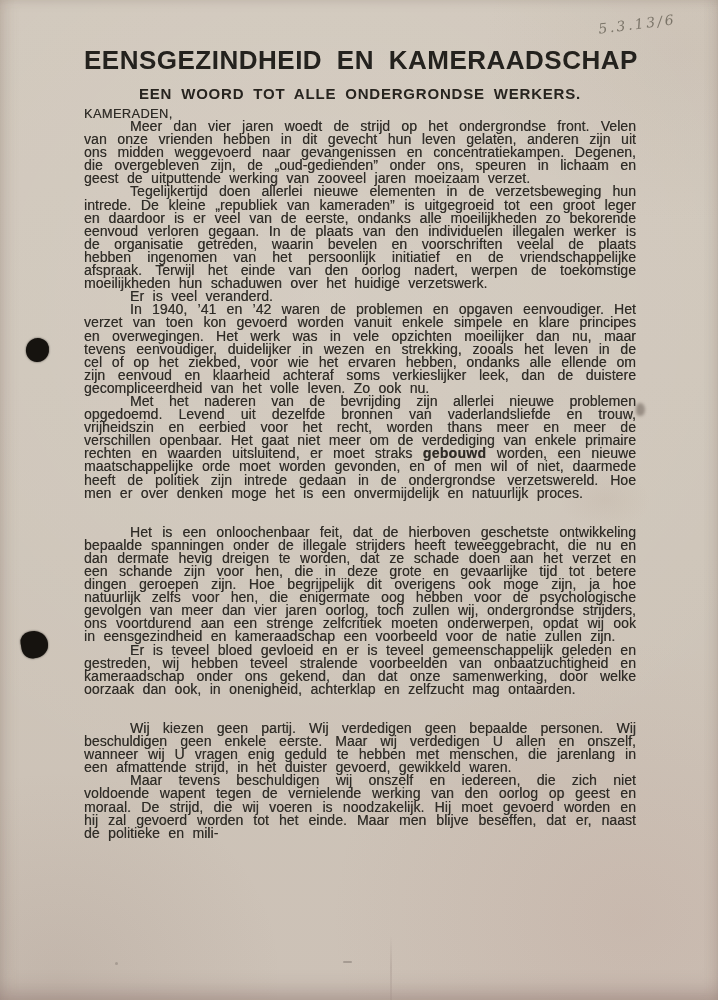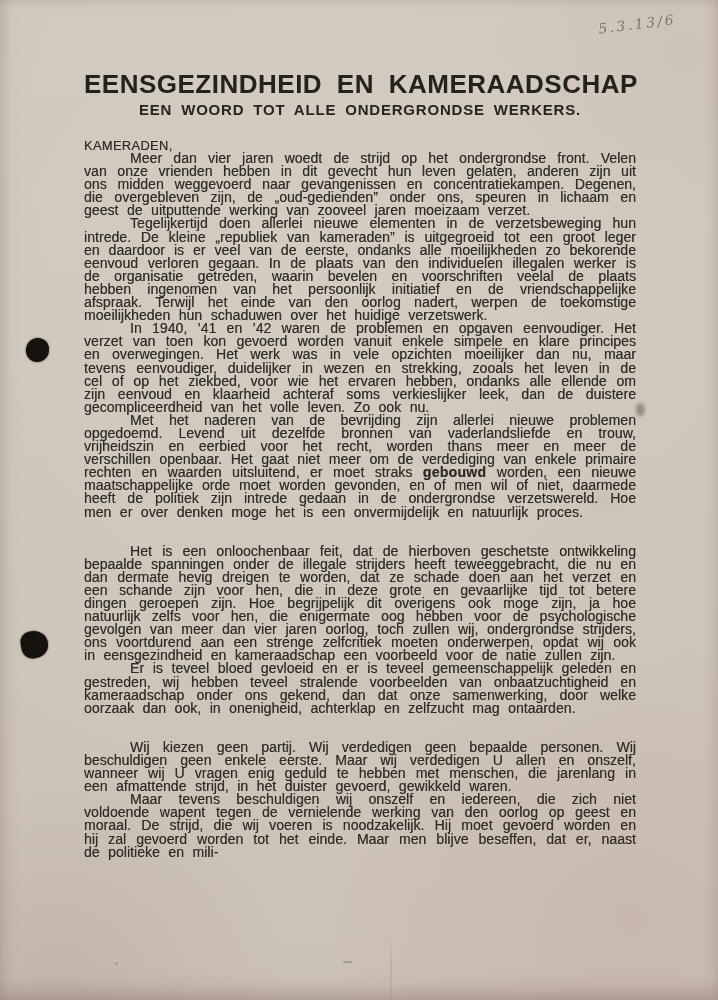--- a/index.html
+++ b/index.html
@@ -84,48 +84,48 @@
   }
   .stain-mid {
     position: absolute;
     left: 560px; top: 470px; width: 90px; height: 60px;
     background: radial-gradient(closest-side, rgba(160,135,115,0.10), transparent);
   }
 
   
   .content {
     position: absolute;
-    left: 84px; top: 68px;
+    left: 84px; top: 44px;
     width: 552px;
     color: #2e2b26;
   }
   .title {
     margin: 0;
     font-size: 26px;
     line-height: 32px;
     font-weight: 700;
     letter-spacing: 0.5px;
     word-spacing: 7px;
     text-align: center;
     white-space: nowrap;
     color: #24221e;
     transform-origin: center;
   }
   .subtitle {
-    margin: 0 0 0 0;
+    margin: 8px 0 0 0;
     font-size: 15px;
     line-height: 19px;
     font-weight: 700;
     letter-spacing: 0.8px;
     word-spacing: 4px;
     text-align: center;
     color: #27241f;
   }
   .salutation {
-    margin-top: 20px;
+    margin-top: 4px;
     font-size: 12.8px;
     line-height: 13px;
     letter-spacing: 0.4px;
     text-shadow: 0.3px 0.2px 0 rgba(46,43,38,0.55);
   }
   .body-text p {
     margin: 0;
     text-indent: 46px;
     font-size: 14px;
     line-height: 13.1px;
@@ -160,20 +160,21 @@
   <div class="fold-line"></div>
 
   <div class="content">
     <h1 class="title">EENSGEZINDHEID EN KAMERAADSCHAP</h1>
     <h2 class="subtitle">EEN WOORD TOT ALLE ONDERGRONDSE WERKERS.</h2>
     <div class="salutation">KAMERADEN,</div>
 
     <div class="body-text">
       <p>Meer dan vier jaren woedt de strijd op het ondergrondse front. Velen van onze vrienden hebben in dit gevecht hun leven gelaten, anderen zijn uit ons midden weggevoerd naar gevangenissen en concentratiekampen. Degenen, die overgebleven zijn, de „oud-gedienden” onder ons, speuren in lichaam en geest de uitputtende werking van zooveel jaren moeizaam verzet.</p>
       <p>Tegelijkertijd doen allerlei nieuwe elementen in de verzetsbeweging hun intrede. De kleine „republiek van kameraden” is uitgegroeid tot een groot leger en daardoor is er veel van de eerste, ondanks alle moeilijkheden zo bekorende eenvoud verloren gegaan. In de plaats van den individuelen illegalen werker is de organisatie getreden, waarin bevelen en voorschriften veelal de plaats hebben ingenomen van het persoonlijk initiatief en de vriendschappelijke afspraak. Terwijl het einde van den oorlog nadert, werpen de toekomstige moeilijkheden hun schaduwen over het huidige verzetswerk.</p>
+      <p>Er is veel veranderd.</p>
       <p>In 1940, ’41 en ’42 waren de problemen en opgaven eenvoudiger. Het verzet van toen kon gevoerd worden vanuit enkele simpele en klare principes en overwegingen. Het werk was in vele opzichten moeilijker dan nu, maar tevens eenvoudiger, duidelijker in wezen en strekking, zooals het leven in de cel of op het ziekbed, voor wie het ervaren hebben, ondanks alle ellende om zijn eenvoud en klaarheid achteraf soms verkieslijker leek, dan de duistere gecompliceerdheid van het volle leven. Zo ook nu.</p>
       <p><span>Met het naderen van de bevrijding zijn allerlei nieuwe problemen opgedoemd. Levend uit dezelfde bronnen van vaderlandsliefde en trouw, vrijheidszin en eerbied voor het recht, worden thans meer en meer de verschillen openbaar. Het gaat niet meer om de verdediging van enkele primaire rechten en waarden uitsluitend, er moet straks </span><span class="b">gebouwd</span><span> worden, een nieuwe maatschappelijke orde moet worden gevonden, en of men wil of niet, daarmede heeft de politiek zijn intrede gedaan in de ondergrondse verzetswereld. Hoe men er over denken moge het is een onvermijdelijk en natuurlijk proces.</span></p>
       <p class="gap">Het is een onloochenbaar feit, dat de hierboven geschetste ontwikkeling bepaalde spanningen onder de illegale strijders heeft teweeggebracht, die nu en dan dermate hevig dreigen te worden, dat ze schade doen aan het verzet en een schande zijn voor hen, die in deze grote en gevaarlijke tijd tot betere dingen geroepen zijn. Hoe begrijpelijk dit overigens ook moge zijn, ja hoe natuurlijk zelfs voor hen, die enigermate oog hebben voor de psychologische gevolgen van meer dan vier jaren oorlog, toch zullen wij, ondergrondse strijders, ons voortdurend aan een strenge zelfcritiek moeten onderwerpen, opdat wij ook in eensgezindheid en kameraadschap een voorbeeld voor de natie zullen zijn.</p>
       <p>Er is teveel bloed gevloeid en er is teveel gemeenschappelijk geleden en gestreden, wij hebben teveel stralende voorbeelden van onbaatzuchtigheid en kameraadschap onder ons gekend, dan dat onze samenwerking, door welke oorzaak dan ook, in onenigheid, achterklap en zelfzucht mag ontaarden.</p>
       <p class="gap">Wij kiezen geen partij. Wij verdedigen geen bepaalde personen. Wij beschuldigen geen enkele eerste. Maar wij verdedigen U allen en onszelf, wanneer wij U vragen enig geduld te hebben met menschen, die jarenlang in een afmattende strijd, in het duister gevoerd, gewikkeld waren.</p>
       <p>Maar tevens beschuldigen wij onszelf en iedereen, die zich niet voldoende wapent tegen de vernielende werking van den oorlog op geest en moraal. De strijd, die wij voeren is noodzakelijk. Hij moet gevoerd worden en hij zal gevoerd worden tot het einde. Maar men blijve beseffen, dat er, naast de politieke en mili-</p>
     </div>
   </div>
 
 </div>

